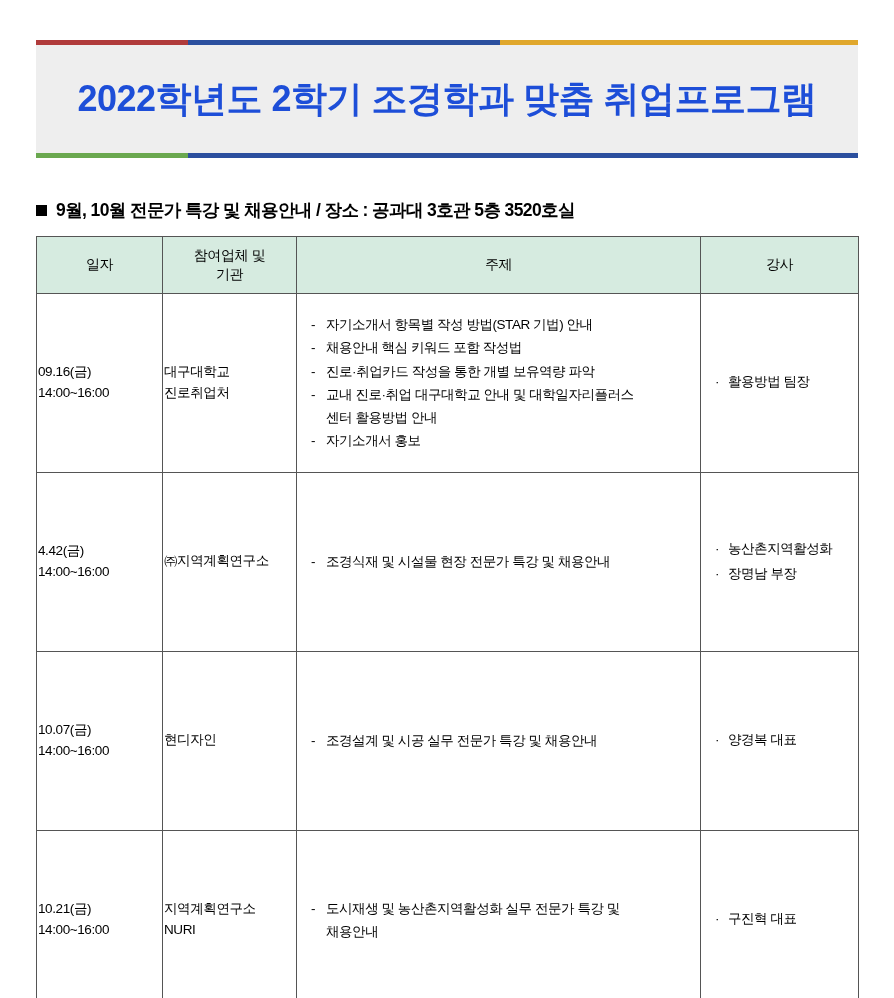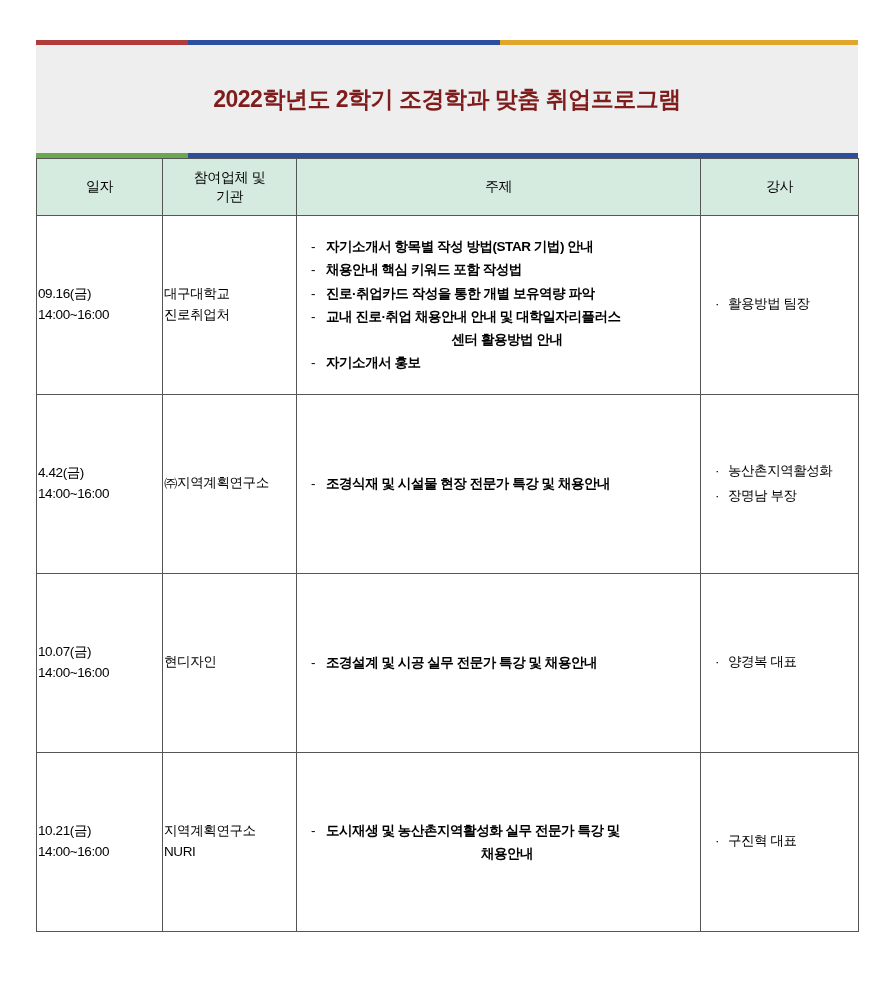--- a/index.html
+++ b/index.html
@@ -45,24 +45,24 @@
   .banner-bottom .seg2 { width: 81.5%; background: #2b4f9e; }
 
   .banner-body {
     height: 108px;
     background: #eeeeee;
     display: flex;
     align-items: center;
     justify-content: center;
   }
   .banner-title {
-    font-size: 23px;
+    font-size: 36px;
     font-weight: bold;
     letter-spacing: -0.5px;
-    color: #7f1d1d;
+    color: #1d4ed8;
     white-space: nowrap;
   }
 
   
   .section-heading {
     display: flex;
     align-items: center;
     margin-top: 40px;
     margin-bottom: 14px;
     font-size: 17.5px;
@@ -132,25 +132,23 @@
     letter-spacing: -0.45px;
   }
   ul.dashlist li .dash {
     position: absolute;
     left: 0;
     top: 0;
   }
   ul.dashlist li .cont {
     display: block;
     padding-left: 0;
-    font-weight: bold;
   }
   ul.dashlist li .cont .l2 {
     display: block;
-    text-align: center;
   }
   ul.dotlist li {
     position: relative;
     padding-left: 13px;
     line-height: 1.85;
     letter-spacing: -0.45px;
   }
   ul.dotlist li .dot {
     position: absolute;
     left: 0;
@@ -170,20 +168,24 @@
     </div>
     <div class="banner-body">
       <div class="banner-title">2022학년도 2학기 조경학과 맞춤 취업프로그램</div>
     </div>
     <div class="banner-bar banner-bottom">
       <div class="seg seg1"></div>
       <div class="seg seg2"></div>
     </div>
   </div>
 
+  <div class="section-heading">
+    <span class="bullet-square"></span>
+    <span>9월, 10월 전문가 특강 및 채용안내 / 장소 : 공과대 3호관 5층 3520호실</span>
+  </div>
 
   <table class="schedule">
     <colgroup>
       <col class="c-date">
       <col class="c-org">
       <col class="c-topic">
       <col class="c-lecturer">
     </colgroup>
     <thead>
       <tr>
@@ -223,21 +225,21 @@
             </li>
             <li>
               <span class="dash">-</span>
               <span class="cont">
                 <span>진로·취업카드 작성을 통한 개별 보유역량 파악</span>
               </span>
             </li>
             <li>
               <span class="dash">-</span>
               <span class="cont">
-                <span>교내 진로·취업 채용안내 안내 및 대학일자리플러스</span>
+                <span>교내 진로·취업 대구대학교 안내 및 대학일자리플러스</span>
                 <span class="l2">센터 활용방법 안내</span>
               </span>
             </li>
             <li>
               <span class="dash">-</span>
               <span class="cont">
                 <span>자기소개서 홍보</span>
               </span>
             </li>
           </ul>

